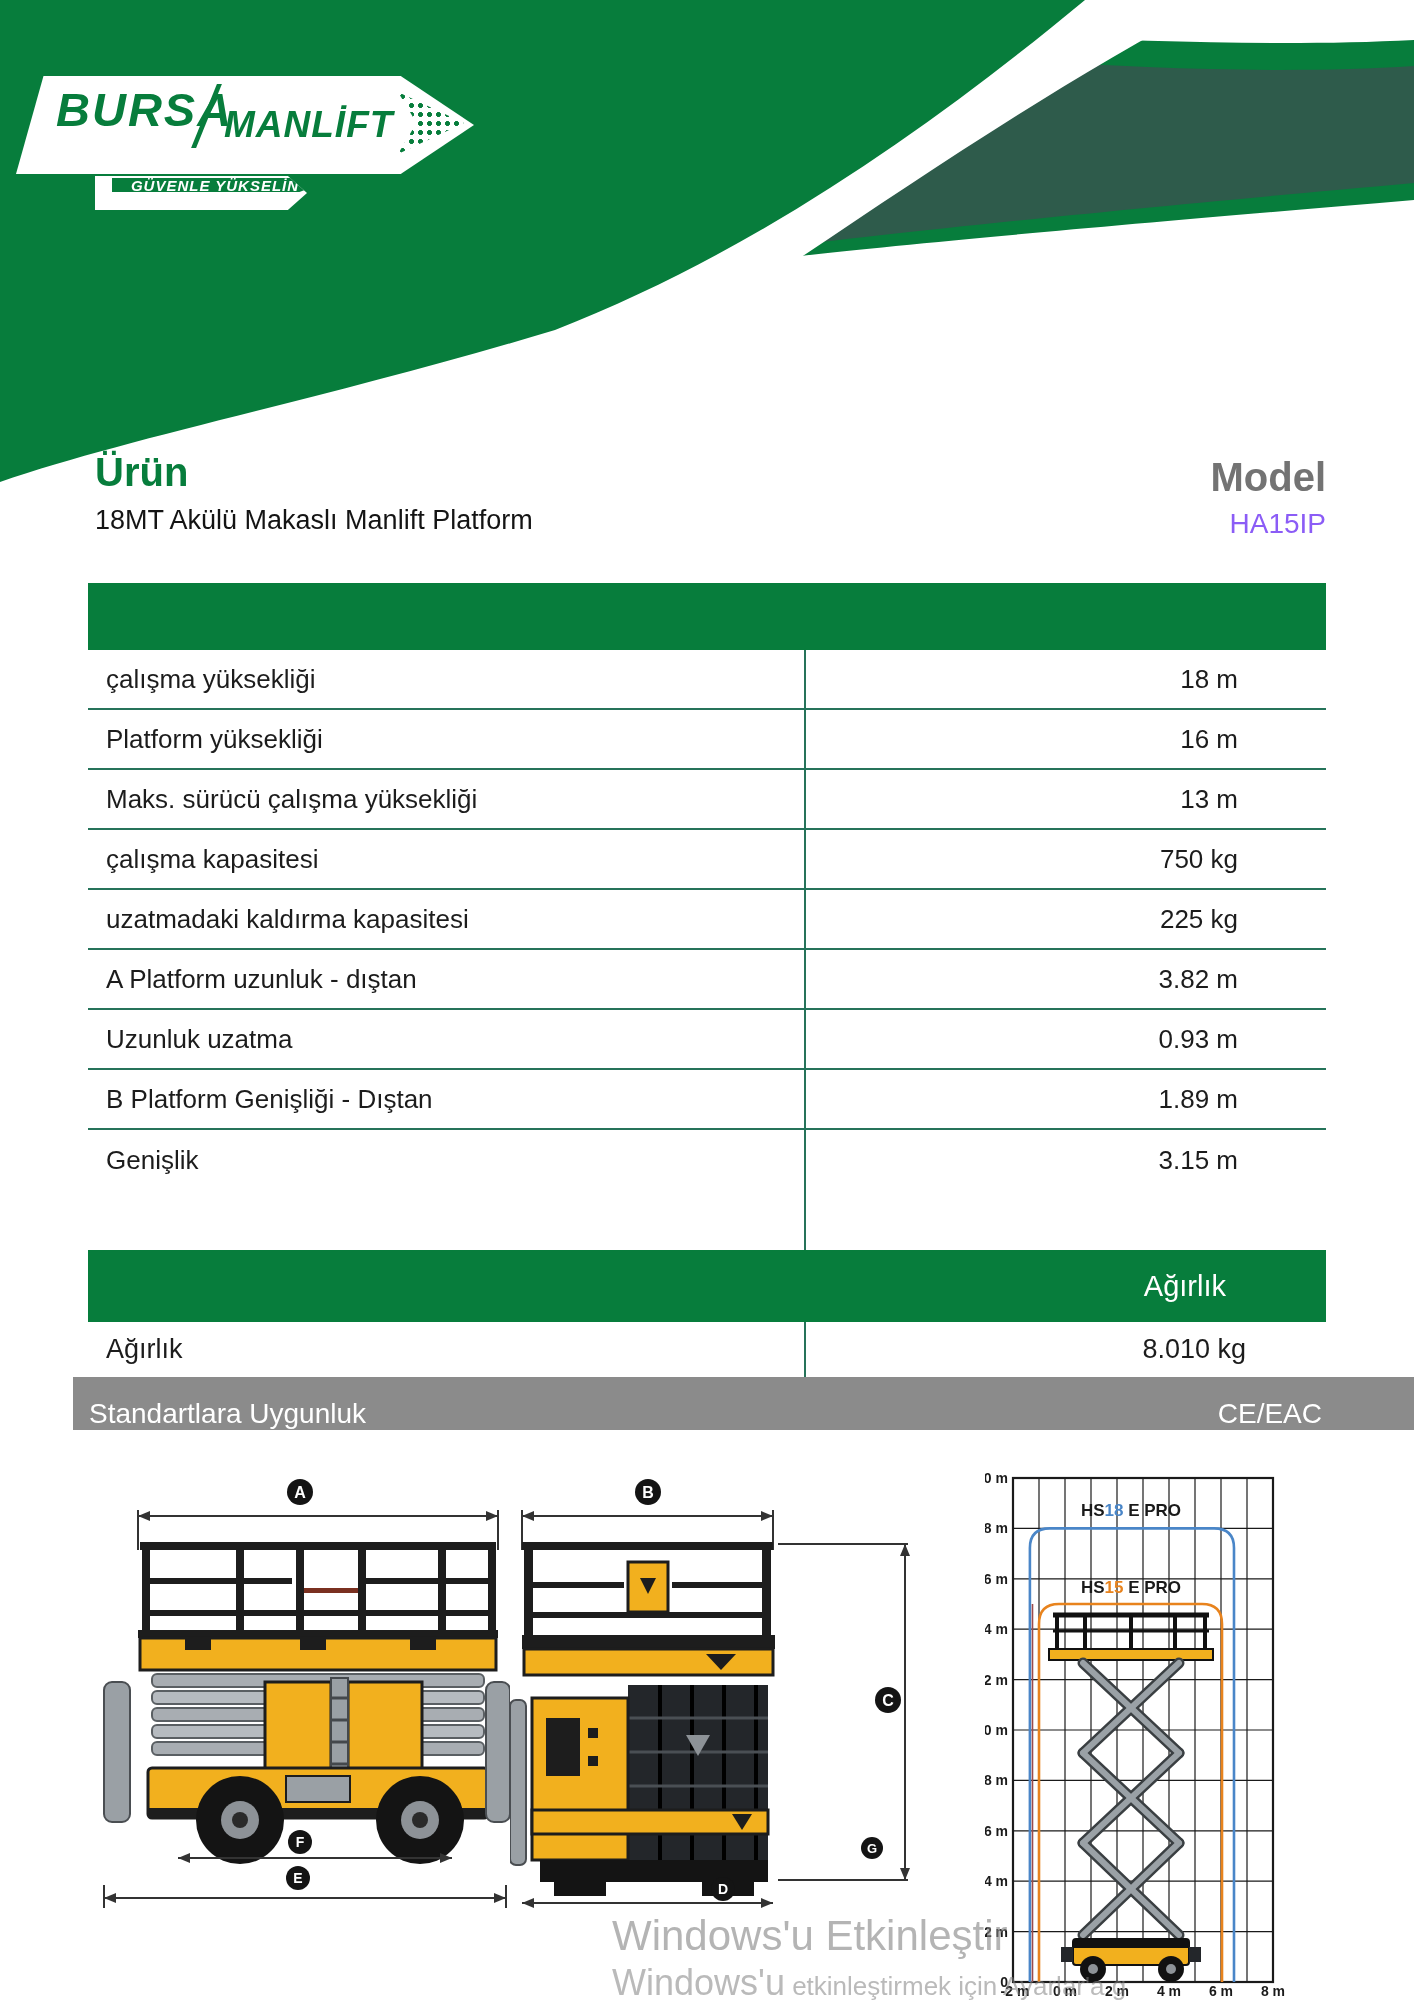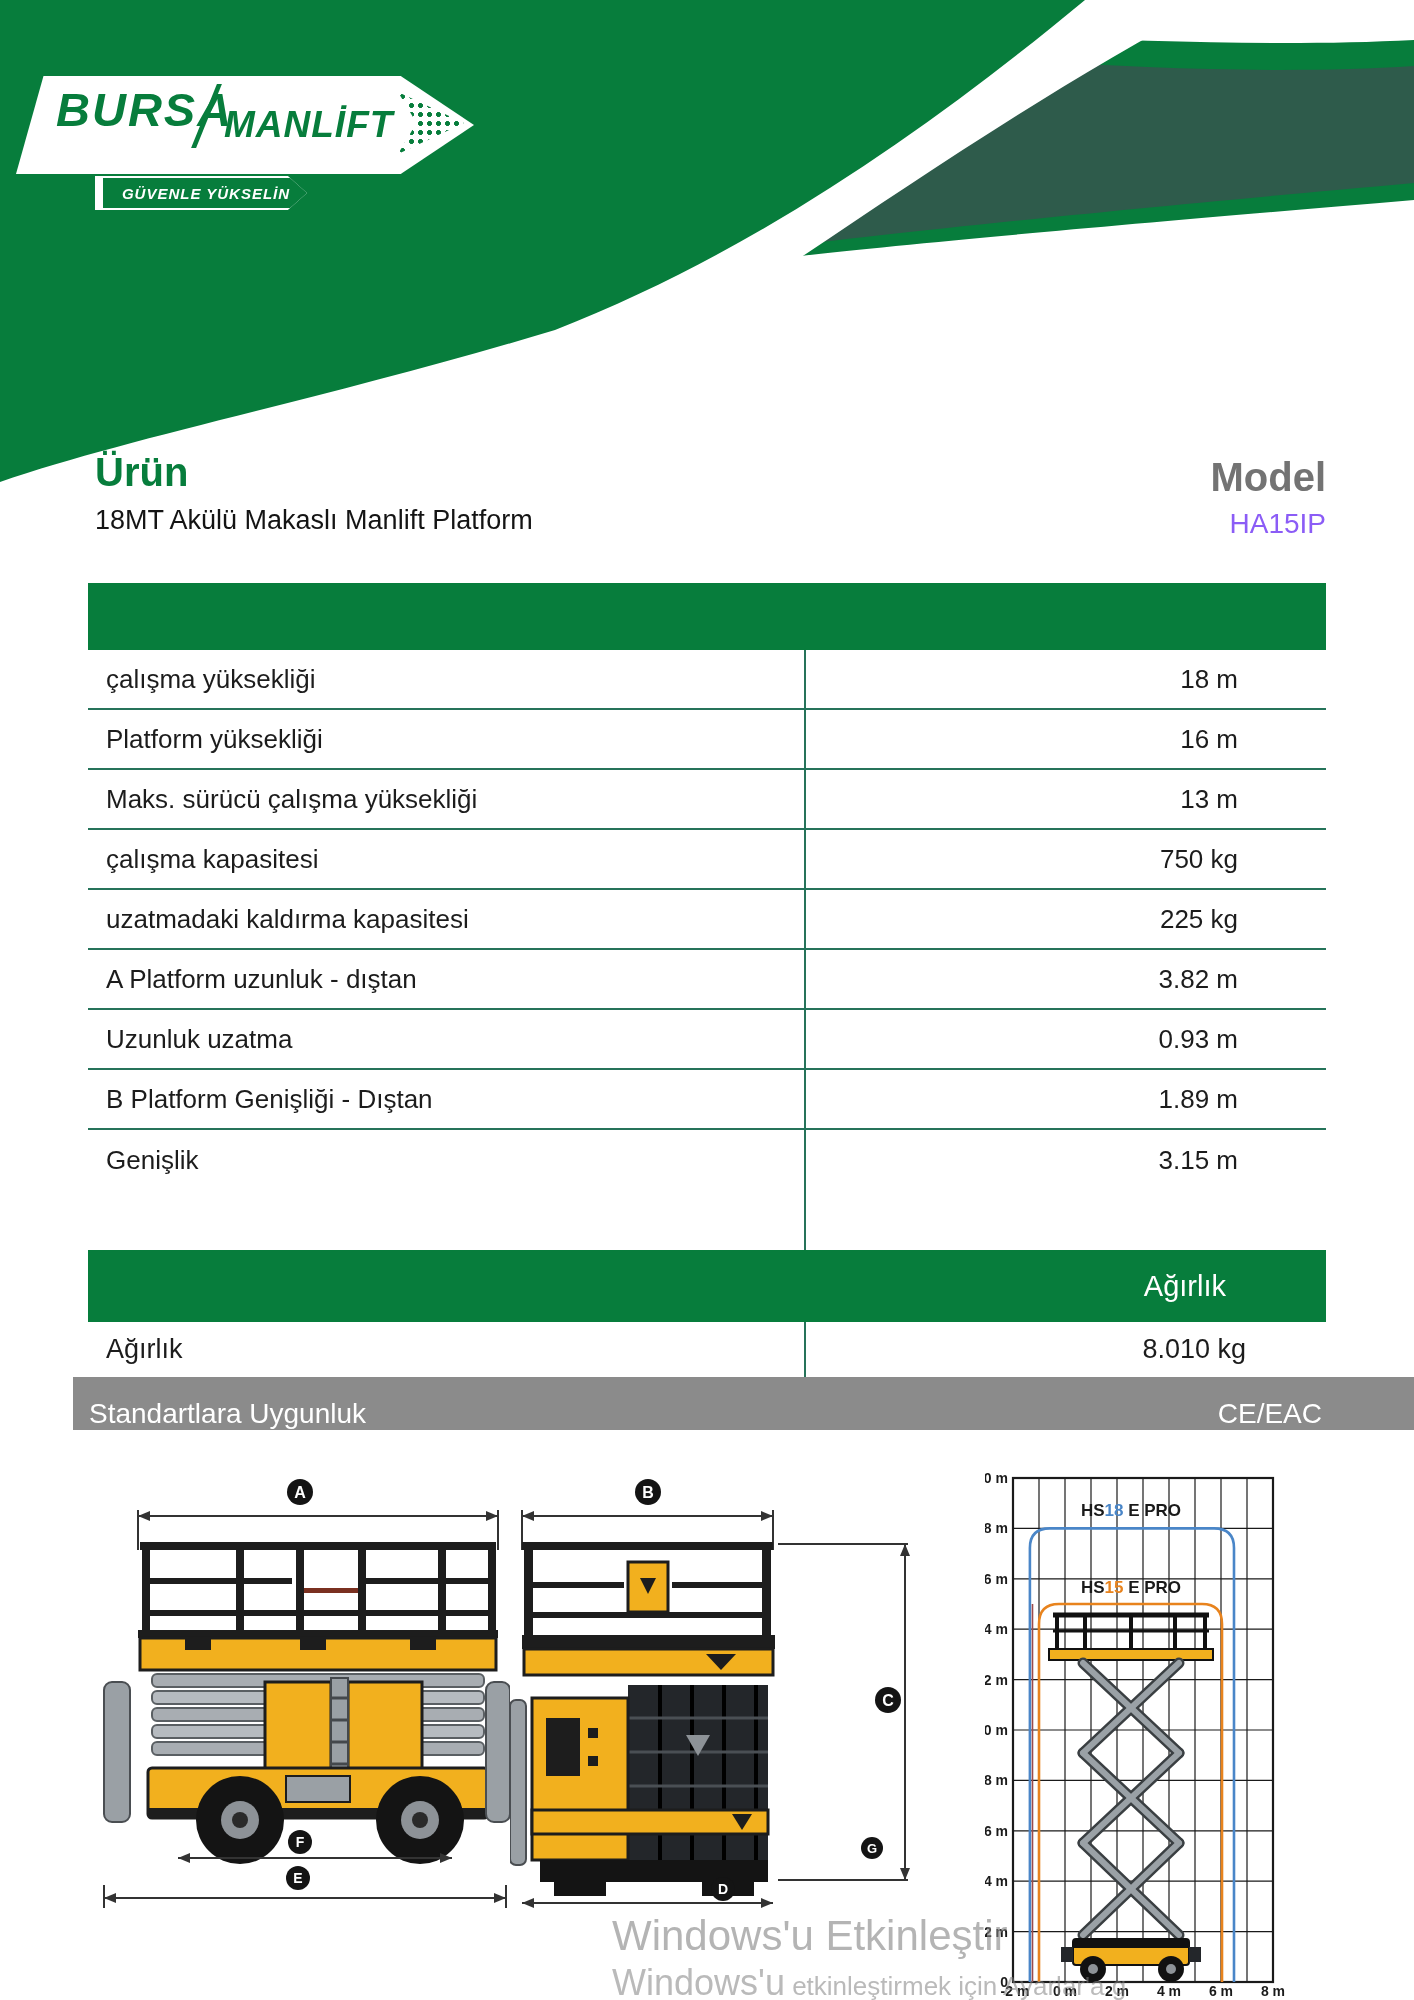--- a/index.html
+++ b/index.html
@@ -15,21 +15,21 @@
   .logo-bursa{left:40px;top:6px;font-size:47px;font-weight:800;font-style:italic;
     color:#077d3c;letter-spacing:2px;}
   .logo-sep{left:188px;top:8px;width:5px;height:64px;background:#077d3c;transform:skewX(-22deg);}
   .logo-manlift{left:208px;top:28px;font-size:37px;font-weight:800;font-style:italic;
     color:#077d3c;letter-spacing:1px;}
   .logo-dots{left:382px;top:16px;width:66px;height:62px;
     clip-path:polygon(0 0,100% 50%,0 100%,28% 50%);
     background:radial-gradient(circle,#077d3c 2.2px,rgba(0,0,0,0) 2.7px);background-size:9px 9px;}
   .tagline-outer{left:95px;top:176px;width:212px;height:34px;background:#ffffff;
     clip-path:polygon(0 0,91% 0,100% 50%,91% 100%,0 100%);}
-  .tagline-inner{left:8px;top:2px;width:206px;height:30px;background:#077d3c;
+  .tagline-inner{left:17px;top:2px;width:206px;height:14px;background:#077d3c;
     clip-path:polygon(0 0,91% 0,100% 50%,91% 100%,0 100%);
     color:#fff;font-style:italic;font-weight:700;font-size:15px;letter-spacing:1px;
     display:flex;align-items:center;justify-content:center;}
   
   .urun-label{left:95px;top:450px;font-size:40px;font-weight:bold;color:#077d3c;}
   .urun-name{left:95px;top:505px;font-size:27px;color:#141414;}
   .model-label{right:88px;top:455px;font-size:40px;font-weight:bold;color:#737373;text-align:right;}
   .model-value{right:88px;top:508px;font-size:28px;color:#8b5cf6;text-align:right;}
   
   .tbl{left:88px;top:583px;width:1238px;}

